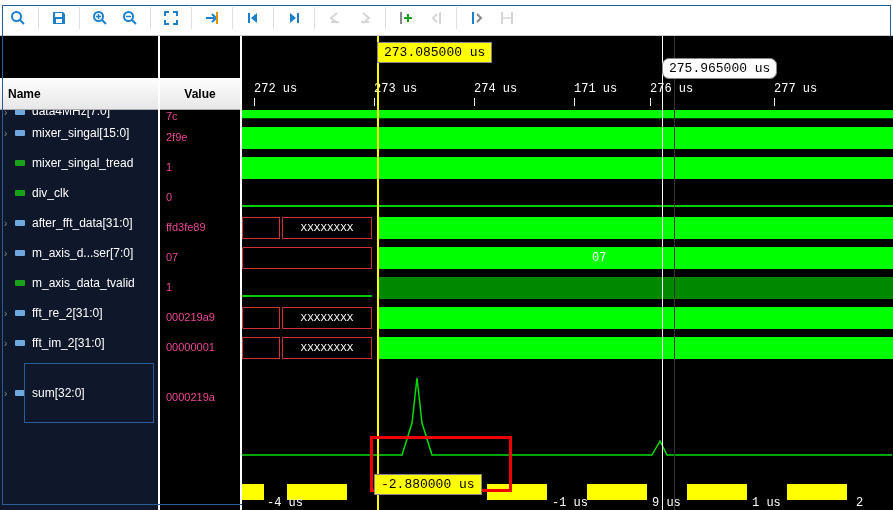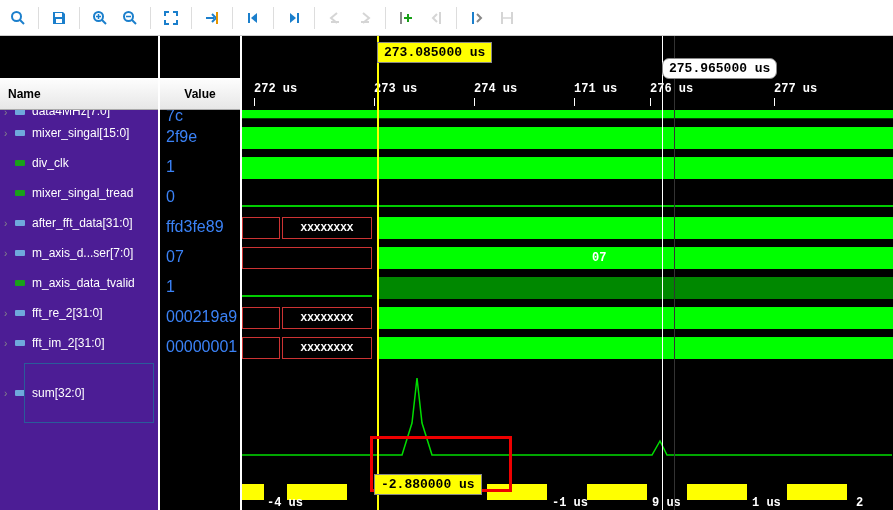--- a/index.html
+++ b/index.html
@@ -4,36 +4,36 @@
 <style>
   * { box-sizing: border-box; margin: 0; padding: 0; }
   body { font-family: Arial, sans-serif; font-size: 12px; background: #000; width: 893px; height: 510px; overflow: hidden; }
   
   .toolbar { background: #fff; height: 36px; display: flex; align-items: center; padding: 0 4px; gap: 2px; border-bottom: 1px solid #ccc; }
   .tb-btn { width: 28px; height: 28px; display: flex; align-items: center; justify-content: center; cursor: pointer; border-radius: 2px; }
   .tb-sep { width: 1px; height: 22px; background: #ddd; margin: 0 4px; }
   
   .main { display: flex; height: 474px; background: #000; }
   
-  .left-panel { width: 160px; background: #4c1d95; color: #fff; border-right: 2px solid #fff; }
+  .left-panel { width: 160px; background: #0f172a; color: #fff; border-right: 2px solid #fff; }
   .value-panel { width: 82px; background: #000; color: #fff; border-right: 2px solid #fff; }
   
   .hdr { background: linear-gradient(#fdfdfd,#e7e7e7); color: #000; font-weight: bold; height: 32px; display: flex; align-items: center; padding: 0 8px; border-bottom: 1px solid #aaa; border-top: 1px solid #fff; }
   .hdr-spacer { height: 42px; background: #000; }
   
   .sig-row { height: 30px; display: flex; align-items: center; padding: 0 4px; color: #fff; white-space: nowrap; overflow: hidden; font-size: 12px; position: relative; }
   .sig-row .exp { width: 10px; color: #888; font-size: 10px; }
   .sig-row .ico { width: 14px; margin-right: 4px; display: inline-flex; align-items: center; }
   .sig-name { overflow: hidden; text-overflow: ellipsis; }
-  .val-row { height: 30px; display: flex; align-items: center; padding: 6px 6px; color: #3b82f6; white-space: nowrap; overflow: hidden; font-size: 16px; }
+  .val-row { height: 30px; display: flex; align-items: center; padding: 6px 6px; color: #ec4899; white-space: nowrap; overflow: hidden; font-size: 11px; }
   
   .sum-row { height: 70px; }
   .sum-box { border: 1px solid #2a5b9a; position: absolute; top: 5px; bottom: 5px; }
   
-  .wave-area { flex: 1; background: #000; position: relative; overflow: hidden; font-weight: bold; }
+  .wave-area { flex: 1; background: #000; position: relative; overflow: hidden; }
   .marker-box { position: absolute; background: #ffff00; color: #000; font-family: "Courier New", monospace; font-size: 13px; padding: 2px 6px; border: 1px solid #888; z-index: 5; }
   .marker-box.white { background: #fff; border-radius: 7px; }
   .cursor-line { position: absolute; top: 0; bottom: 0; width: 2px; background: #ffff00; z-index: 3; }
   
   .ruler { position: absolute; left: 0; right: 0; top: 42px; height: 28px; color: #fff; font-family: "Courier New", monospace; font-size: 12px; }
   .ruler-tick { position: absolute; top: 4px; }
   .ruler-tick::after { content:""; position:absolute; left:0; top:16px; width:1px; height:8px; background:#fff; }
   
   .wave-rows { position: absolute; left: 0; right: 0; top: 74px; }
   .wv { height: 30px; position: relative; }
@@ -183,30 +183,30 @@
           </span>
           <span class="sig-name">mixer_singal[15:0]</span>
         </div>
         <div class="sig-row">
           <span class="exp"></span>
           <span class="ico">
             <svg width="12" height="12">
               <rect x="1" y="3" width="10" height="6" fill="#18a018" rx="1"></rect>
             </svg>
           </span>
+          <span class="sig-name">mixer_singal_tread</span>
+        </div>
+        <div class="sig-row">
+          <span class="exp"></span>
+          <span class="ico">
+            <svg width="12" height="12">
+              <rect x="1" y="3" width="10" height="6" fill="#18a018" rx="1"></rect>
+            </svg>
+          </span>
           <span class="sig-name">div_clk</span>
-        </div>
-        <div class="sig-row">
-          <span class="exp"></span>
-          <span class="ico">
-            <svg width="12" height="12">
-              <rect x="1" y="3" width="10" height="6" fill="#18a018" rx="1"></rect>
-            </svg>
-          </span>
-          <span class="sig-name">mixer_singal_tread</span>
         </div>
         <div class="sig-row">
           <span class="exp">›</span>
           <span class="ico">
             <svg width="12" height="12">
               <rect x="1" y="3" width="10" height="6" fill="#6fa8dc" rx="1"></rect>
             </svg>
           </span>
           <span class="sig-name">after_fft_data[31:0]</span>
         </div>
@@ -264,20 +264,24 @@
     <div id="val-list">
         <div class="val-row" style="height: 8px; overflow: hidden;">7c</div>
         <div class="val-row">2f9e</div>
         <div class="val-row">1</div>
         <div class="val-row">0</div>
         <div class="val-row">ffd3fe89</div>
         <div class="val-row">07</div>
         <div class="val-row">1</div>
         <div class="val-row">000219a9</div>
         <div class="val-row">00000001</div>
+        <div class="val-row sum-row">
+          <div class="sum-box" style="left:2px; right:2px"></div>
+          <span style="position:relative">0000219a</span>
+        </div>
       </div>
   </div>
 
   <div class="wave-area">
     <div class="cursor-line" style="left:135px"></div>
     <div class="marker-box" style="left:135px; top:6px">273.085000 us</div>
     <div class="marker-box white" style="left:420px; top:22px">275.965000 us</div>
     <div style="position:absolute; left:420px; top:0; bottom:0; width:1px; background:#fff; z-index:3"></div>
 
     <div class="ruler">

